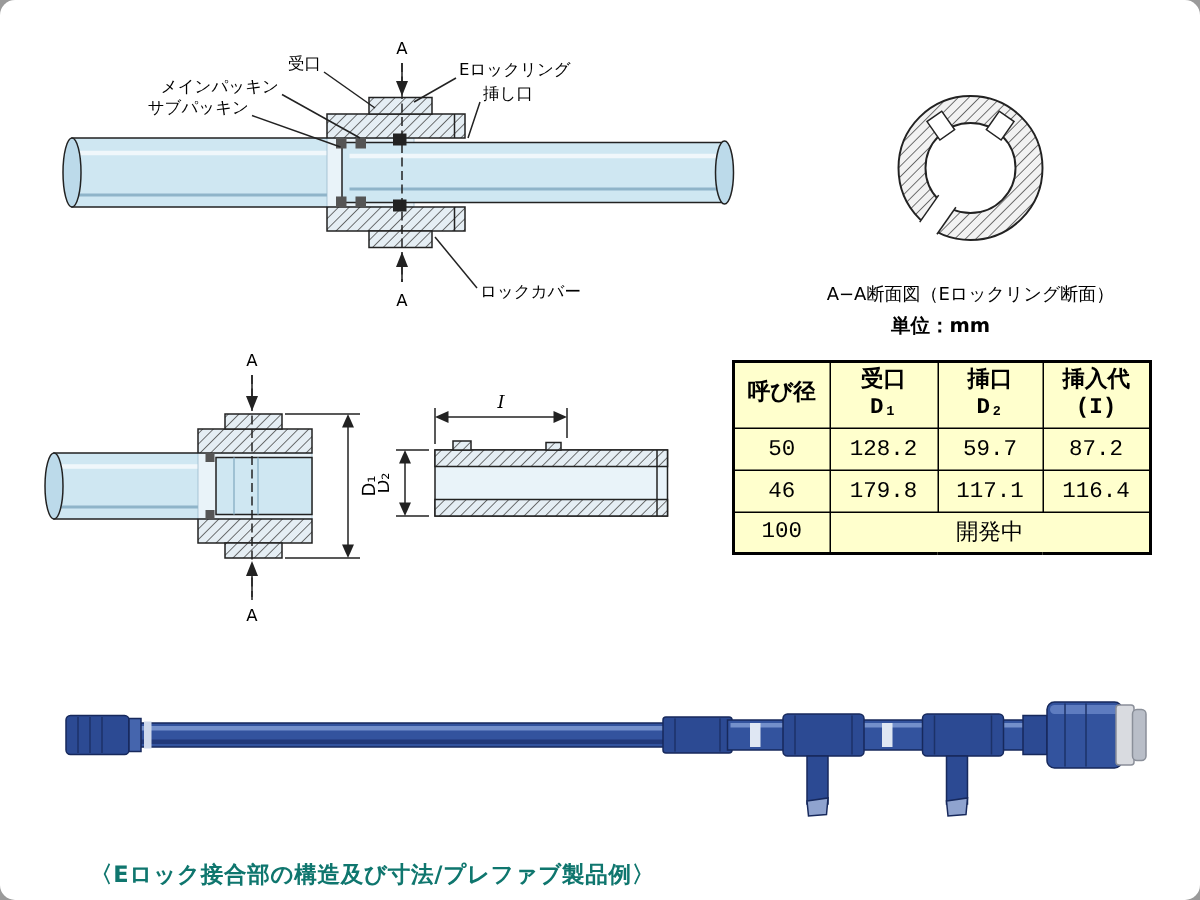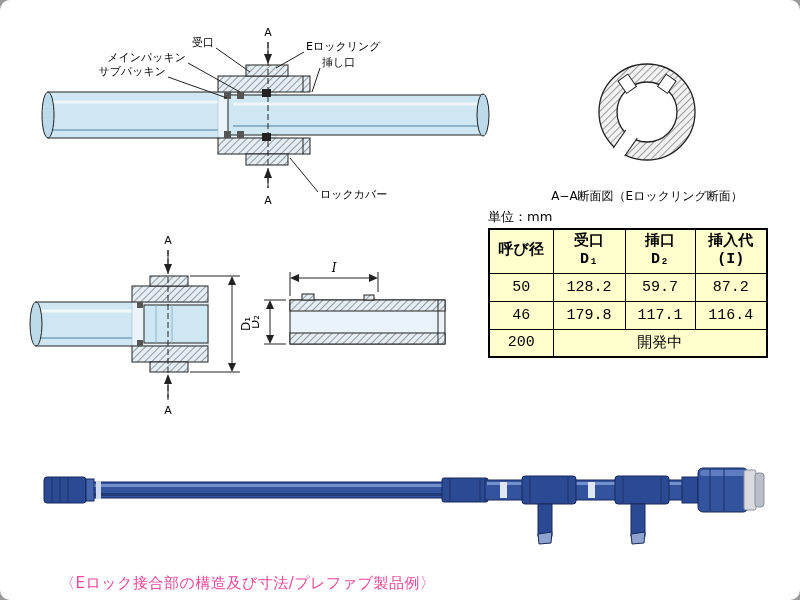--- a/index.html
+++ b/index.html
@@ -19,42 +19,42 @@
   .abs { position: absolute; }
   svg text {
     font-family: "DejaVu Sans", "Liberation Sans", sans-serif;
     fill: #000;
   }
   .callout { font-size: 11px; }
   .dimlabel { font-size: 12px; font-style: italic; font-family: "DejaVu Serif", serif; }
   .seclabel { font-size: 12px; }
   .ringcaption { font-size: 12px; }
   .unit-label {
-    font-size: 13px; text-align: left; padding-right: 2px; margin-bottom: 2px; color: #000;
+    font-size: 13px; text-align: center; padding-right: 2px; margin-bottom: 14px; color: #000; font-weight: bold;
   }
   table.spec {
     border-collapse: collapse;
     background: #ffffcd;
     border: 2px solid #000;
     table-layout: fixed;
     width: 278px;
     font-family: Liberation Mono, monospace;
   }
   table.spec th, table.spec td {
     border: 1px solid #000;
     text-align: center;
     vertical-align: middle;
     color: #000;
     padding: 0;
   }
   table.spec th { font-size: 15px; font-weight: bold; height: 44px; }
   table.spec th div { line-height: 1.25; }
   table.spec td { font-size: 15px; height: 28px; }
   .figure-caption {
-    font-size: 15px; font-weight: normal; color: #ec4899; letter-spacing: 0.5px;
+    font-size: 15px; font-weight: bold; color: #0f766e; letter-spacing: 0.5px;
   }
 </style>
 </head>
 <body>
 
 <div class="page">
 
   <svg class="abs" style="left:18px; top:6px;" width="500" height="210" viewBox="0 0 500 210">
     <defs>
       <pattern id="h1" width="5" height="5" patternUnits="userSpaceOnUse" patternTransform="rotate(45)">
@@ -272,21 +272,21 @@
         <td>59.7</td>
         <td>87.2</td>
       </tr>
       <tr>
         <td>46</td>
         <td>179.8</td>
         <td>117.1</td>
         <td>116.4</td>
       </tr>
       <tr>
-        <td>200</td>
+        <td>100</td>
         <td colspan="3">開発中</td>
       </tr>
     </tbody>
       </table>
   </div>
 
   <svg class="abs" style="left:30px; top:448px;" width="740" height="110" viewBox="0 0 740 110">
 
     <g>
       <rect x="30" y="34" width="440" height="16" fill="#33539e" stroke="#17295c"></rect>

